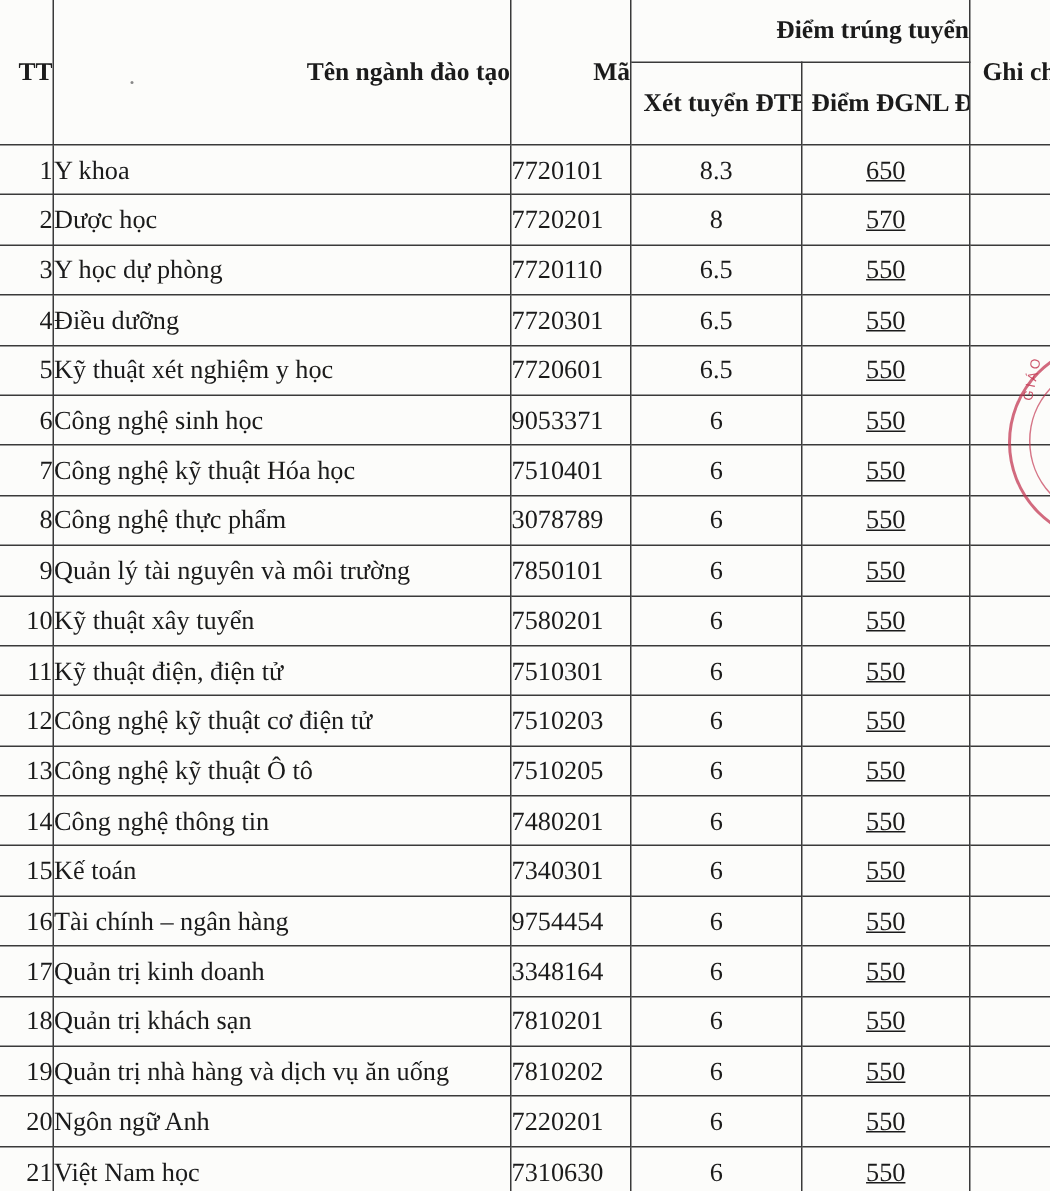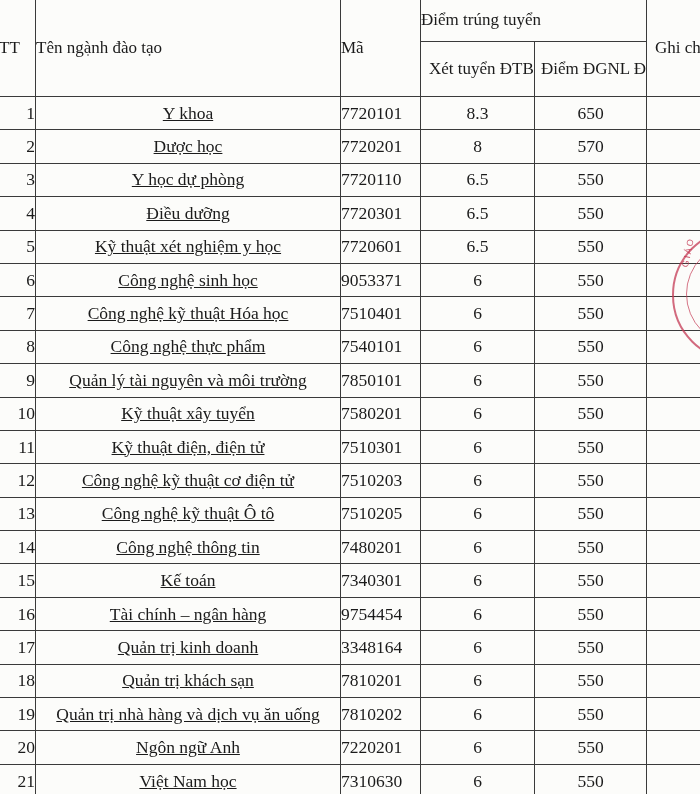--- a/index.html
+++ b/index.html
@@ -31,35 +31,35 @@
       table-layout: fixed;
       width: 706px;
     }
     table.scores td, table.scores th {
       border: 1.4px solid #3a3a3a;
       padding: 0;
       overflow: hidden;
       white-space: nowrap;
     }
     th {
-      font-weight: normal;
+      font-weight: bold;
       font-size: 17px;
-      text-align: left;
+      text-align: right;
       vertical-align: middle;
       line-height: 22px;
     }
     th.wrap { white-space: normal; }
     tr.head1 th { height: 42px; }
     tr.head2 th { height: 54px; }
     tr.row td { height: 32.4px; font-size: 17.5px; vertical-align: middle; }
     td.tt { text-align: right; padding-right: 6px; }
-    td.name { text-align: center; padding-left: 6px; text-decoration: underline; }
+    td.name { text-align: left; padding-left: 6px; }
     td.code { text-align: left; padding-left: 3px; }
     td.hb { text-align: center; margin-top: 12px; }
-    td.dgnl { text-align: center; }
+    td.dgnl { text-align: center; text-decoration: underline; }
     td.note { }
     .stamp {
       position: absolute;
       left: 672px;
       top: 228px;
       width: 130px;
       height: 130px;
       border: 2px solid rgba(196, 58, 84, 0.75);
       border-radius: 50%;
       pointer-events: none;
@@ -177,21 +177,21 @@
           <td class="tt">7</td>
           <td class="name">Công nghệ kỹ thuật Hóa học</td>
           <td class="code">7510401</td>
           <td class="hb">6</td>
           <td class="dgnl">550</td>
           <td class="note"></td>
         </tr>
         <tr class="row">
           <td class="tt">8</td>
           <td class="name">Công nghệ thực phẩm</td>
-          <td class="code">7540101</td>
+          <td class="code">3078789</td>
           <td class="hb">6</td>
           <td class="dgnl">550</td>
           <td class="note"></td>
         </tr>
         <tr class="row">
           <td class="tt">9</td>
           <td class="name">Quản lý tài nguyên và môi trường</td>
           <td class="code">7850101</td>
           <td class="hb">6</td>
           <td class="dgnl">550</td>

